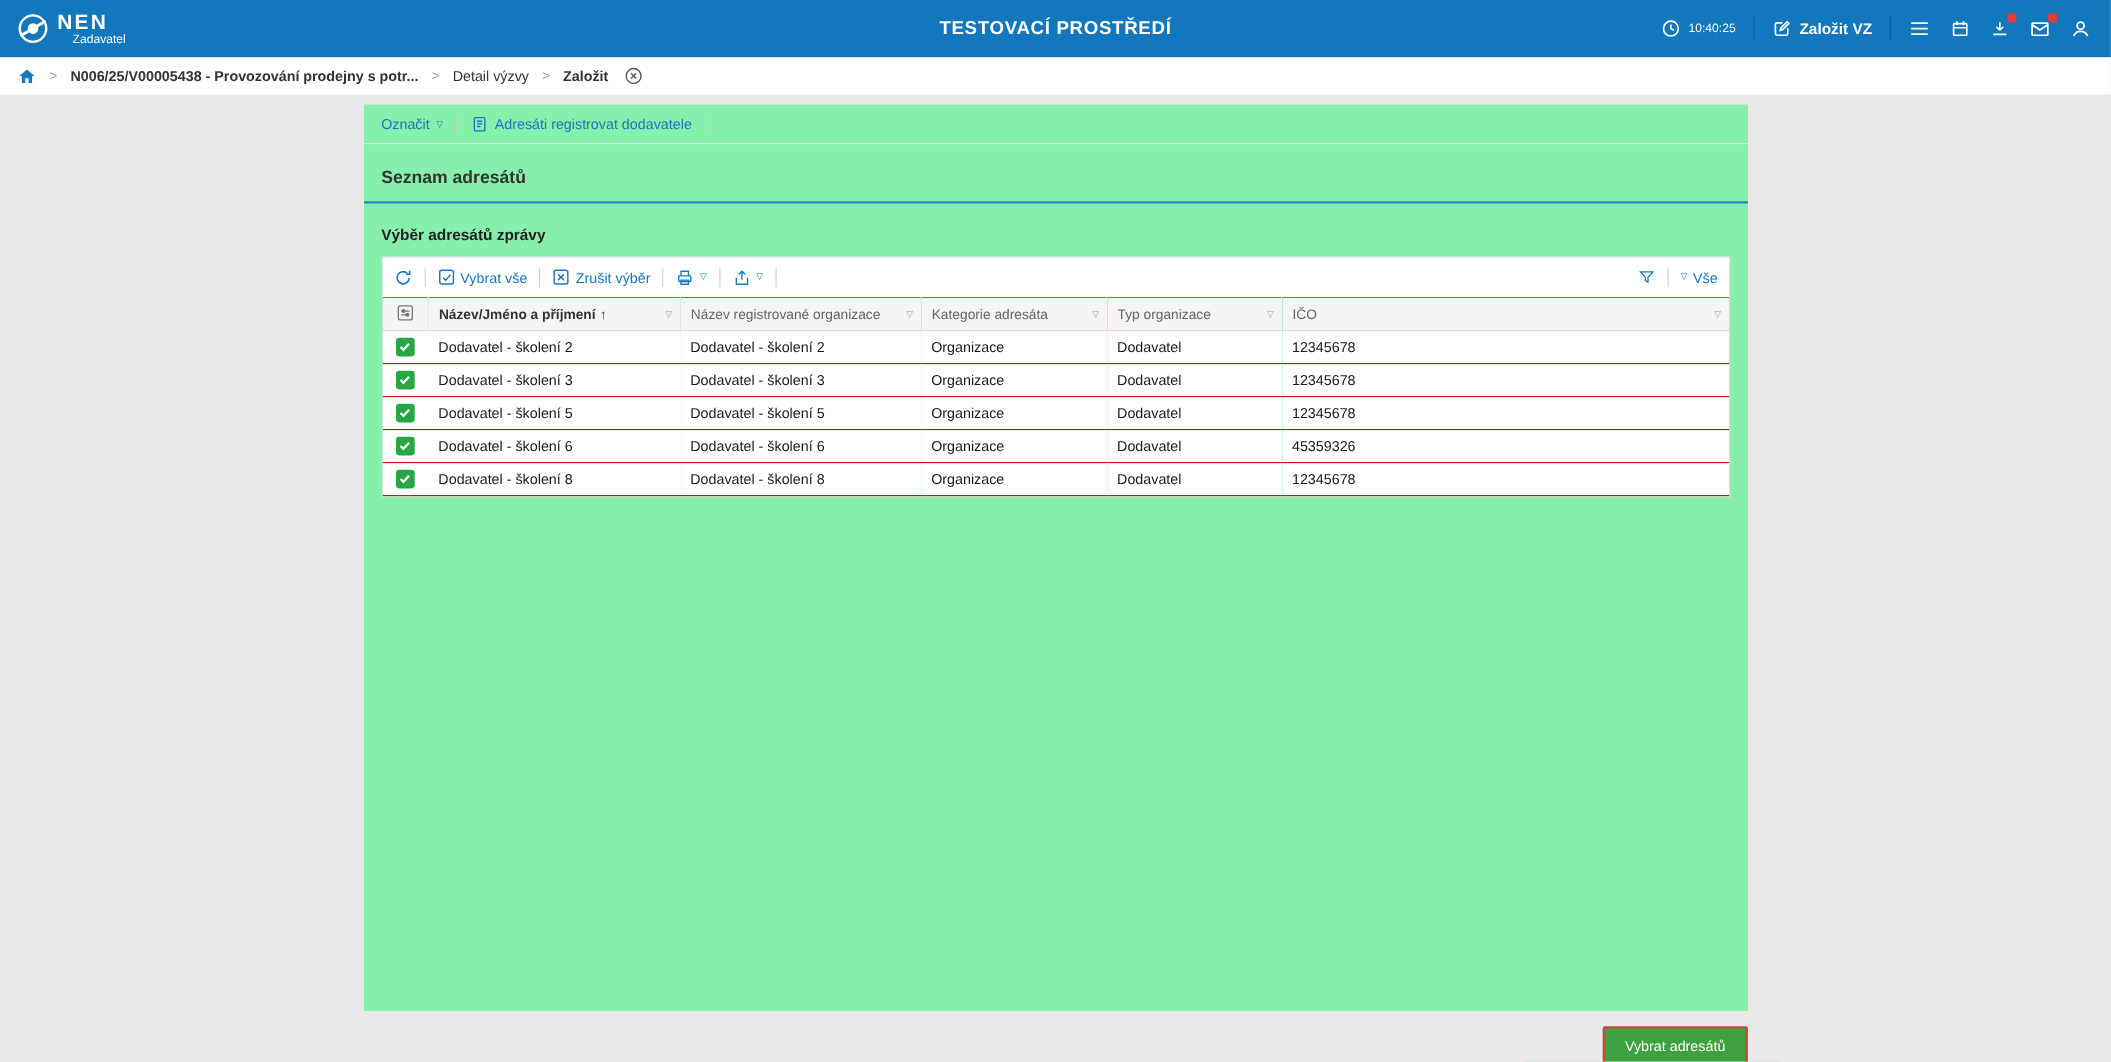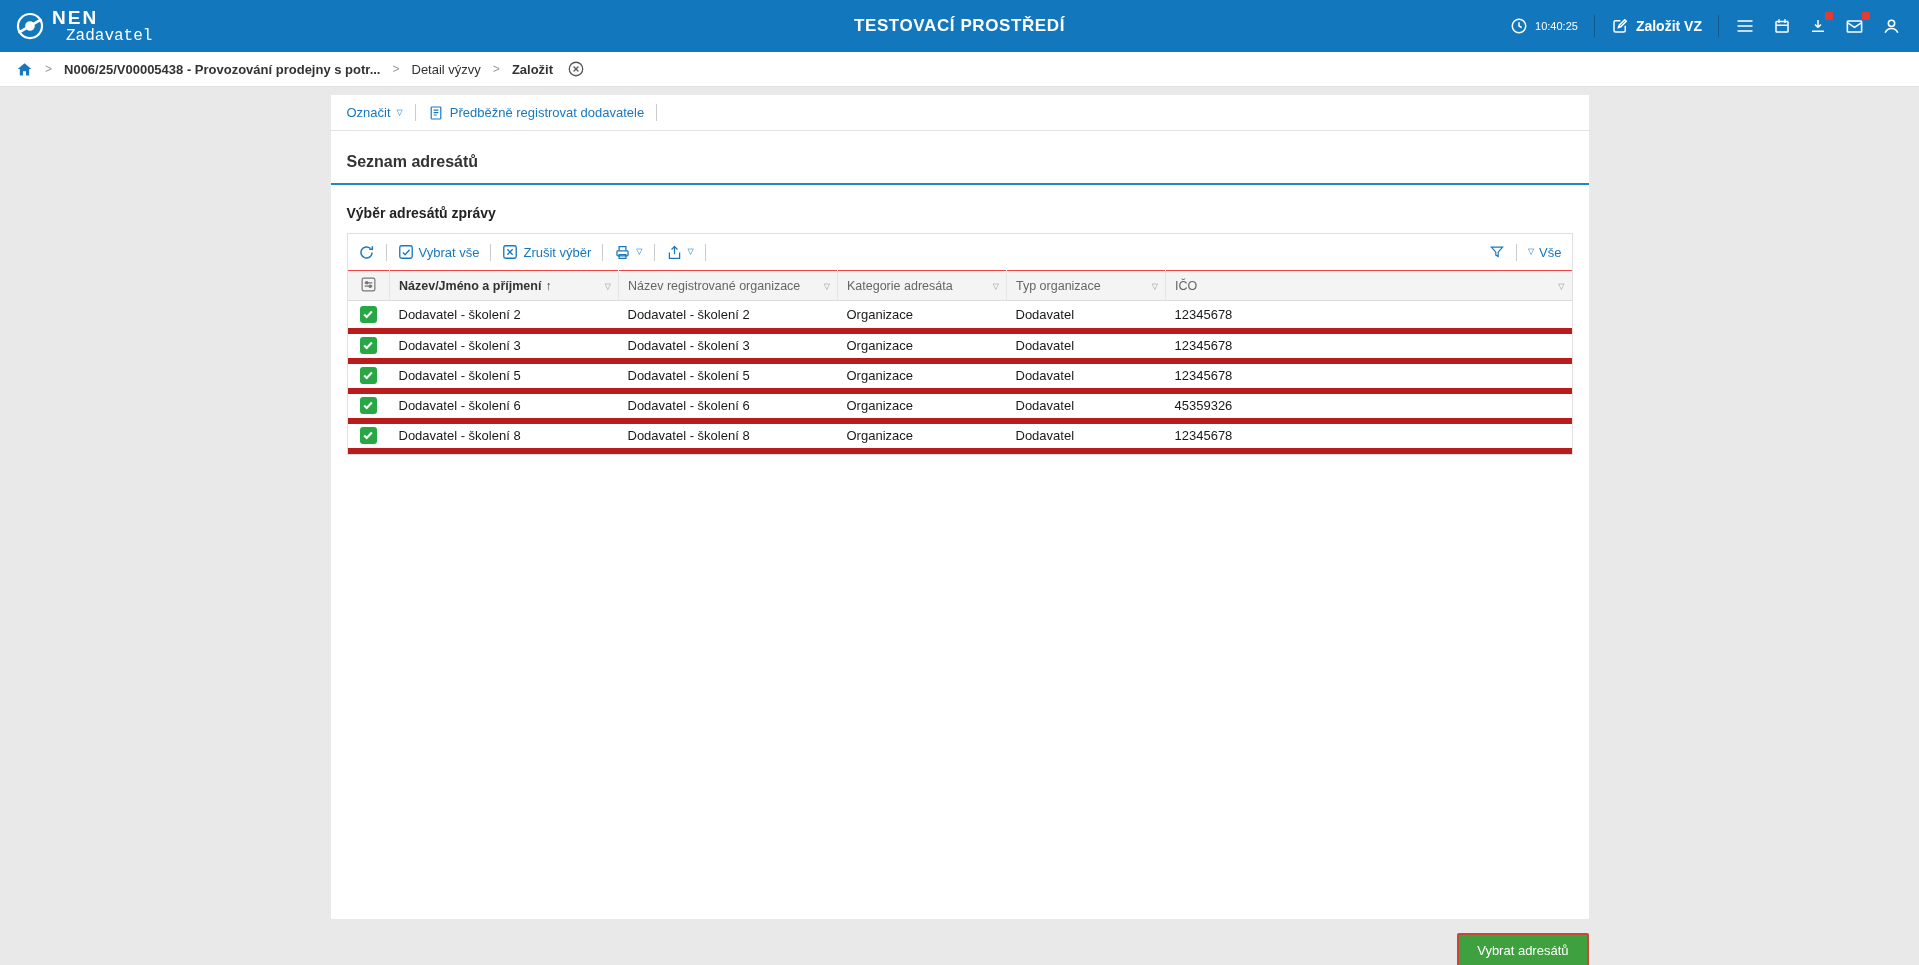--- a/index.html
+++ b/index.html
@@ -5,39 +5,39 @@
   * { box-sizing: border-box; }
   html, body { margin: 0; padding: 0; background: #e9e9e9; font-family: "Liberation Sans", sans-serif; }
   body { width: 1919px; height: 965px; overflow: hidden; }
   button { font-family: inherit; }
 
   
   .topbar { height: 52px; background: #1377bd; color: #fff; display: flex; align-items: center; padding: 0 16px; position: relative; }
   .logo { display: flex; align-items: center; gap: 8px; cursor: pointer; }
   .logo-text { display: flex; flex-direction: column; line-height: 1; }
   .brand { font-size: 19px; font-weight: bold; letter-spacing: 2px; }
-  .brand-sub { font-size: 16px; margin-top: 1px; margin-left: 14px; font-family: Liberation Mono, monospace; }
+  .brand-sub { font-size: 11px; margin-top: 1px; margin-left: 14px; }
   .tb-title { position: absolute; left: 50%; transform: translateX(-50%); font-weight: bold; font-size: 17px; letter-spacing: 0.6px; white-space: nowrap; }
   .tb-right { margin-left: auto; display: flex; align-items: center; gap: 14px; }
   .tb-item { display: inline-flex; align-items: center; gap: 7px; font-size: 11px; color: #fff; background: none; border: none; cursor: pointer; padding: 2px; position: relative; }
   .tb-btn { font-weight: bold; font-size: 14px; }
   .tb-sep { width: 1px; height: 22px; background: rgba(0,0,0,0.25); }
   .badge { position: absolute; top: -3px; right: -4px; width: 8px; height: 8px; background: #e53935; border-radius: 1px; }
 
   
   .crumbbar { height: 35px; background: #fff; display: flex; align-items: center; gap: 12px; padding: 0 16px; border-bottom: 1px solid #e2e2e2; font-size: 13px; color: #333; }
   .home-btn { background: none; border: none; padding: 0; cursor: pointer; display: inline-flex; }
   .chev { color: #999; font-size: 12px; }
   .crumb { color: #333; text-decoration: none; cursor: pointer; white-space: nowrap; }
   .crumb.strong { font-weight: bold; }
   .close-crumb { background: none; border: none; padding: 0; cursor: pointer; display: inline-flex; margin-left: 2px; }
 
   
   .page { width: 1258px; margin: 8px auto 0; }
-  .panel { background: #ffffff; min-height: 824px; }
+  .panel { background: #86efac; min-height: 824px; }
   .actionbar { height: 36px; display: flex; align-items: center; gap: 12px; padding: 0 16px; border-bottom: 1px solid #e3e3e3; }
   .linkbtn { color: #1878be; font-size: 13px; background: none; border: none; cursor: pointer; display: inline-flex; align-items: center; gap: 6px; padding: 0; }
   .ddn { font-size: 8px; line-height: 1; color: #1878be; }
   .vsep { width: 1px; height: 17px; background: #ccc; flex: 0 0 auto; }
 
   .section-title { margin: 0; padding: 22px 16px 12px; font-size: 16px; font-weight: bold; color: #333; border-bottom: 2px solid #2287c8; }
   .section-body { padding: 20px 16px 0; }
   .subsection-title { margin: 0 0 12px; font-size: 14px; font-weight: bold; color: #222; }
 
   
@@ -45,21 +45,21 @@
   .grid-toolbar { height: 36px; display: flex; align-items: center; gap: 11px; padding: 0 10px; background: #fff; }
   .gt-right { margin-left: auto; display: flex; align-items: center; gap: 11px; }
   .iconbtn { background: none; border: none; cursor: pointer; padding: 0; display: inline-flex; align-items: center; gap: 5px; color: #1878be; font-size: 13px; }
 
   table { width: 100%; border-collapse: collapse; table-layout: fixed; font-size: 13px; }
   thead th { background: #f4f4f4; border-top: 1px solid #ef4444; border-bottom: 1px solid #dcdcdc; border-right: 1px solid #e6e6e6; height: 30px; text-align: left; padding: 0 20px 0 9px; color: #666; font-weight: normal; font-size: 12.5px; position: relative; white-space: nowrap; overflow: hidden; }
   thead th:last-child { border-right: none; }
   thead th .fdrop { position: absolute; right: 7px; top: 50%; transform: translateY(-50%); color: #999; font-size: 8px; }
   .hdr-strong { font-weight: bold; color: #333; }
   .sort { color: #333; margin-left: 4px; font-size: 12px; font-weight: bold; }
-  tbody td { border-bottom: 6px solid #b91c1c; height: 30px; padding: 0 9px; color: #1a1a1a; white-space: nowrap; overflow: hidden; }
+  tbody td { border-bottom: 1px solid #b91c1c; height: 30px; padding: 0 9px; color: #1a1a1a; white-space: nowrap; overflow: hidden; }
   tbody tr { background: #fff; }
   .cb-cell { padding-left: 12px; }
   .cb { width: 17px; height: 17px; background: #28a745; border-radius: 3px; display: inline-flex; align-items: center; justify-content: center; cursor: pointer; }
   .hdr-sel { display: inline-flex; cursor: pointer; background: none; border: none; padding: 0; }
 
   
   .footer-actions { display: flex; justify-content: flex-end; padding: 14px 0 40px; }
   .btn-green { background: #3fa03f; color: #fff; border: 2px solid #c44a35; border-radius: 2px; padding: 8px 18px; font-size: 13px; cursor: pointer; }
 </style>
 </head>
@@ -176,21 +176,21 @@
         <span class="ddn">▽</span>
       </button>
       <span class="vsep"></span>
       <button class="linkbtn">
         <span style="display:inline-flex;">
           <svg width="16" height="16" viewBox="0 0 20 20" fill="none" stroke="#1878be" stroke-width="1.5">
             <rect x="4" y="2.5" width="12" height="15" rx="1"></rect>
               <path d="M7 6.5h6M7 9.5h6M7 12.5h4"></path>
           </svg>
         </span>
-        <span>Předběžně registrovat dodavatele</span>
+        <span>Adresáti registrovat dodavatele</span>
       </button>
       <span class="vsep"></span>
     </div>
 
     <h2 class="section-title">Seznam adresátů</h2>
 
     <div class="section-body">
       <h3 class="subsection-title">Výběr adresátů zprávy</h3>
 
       <div class="grid">

